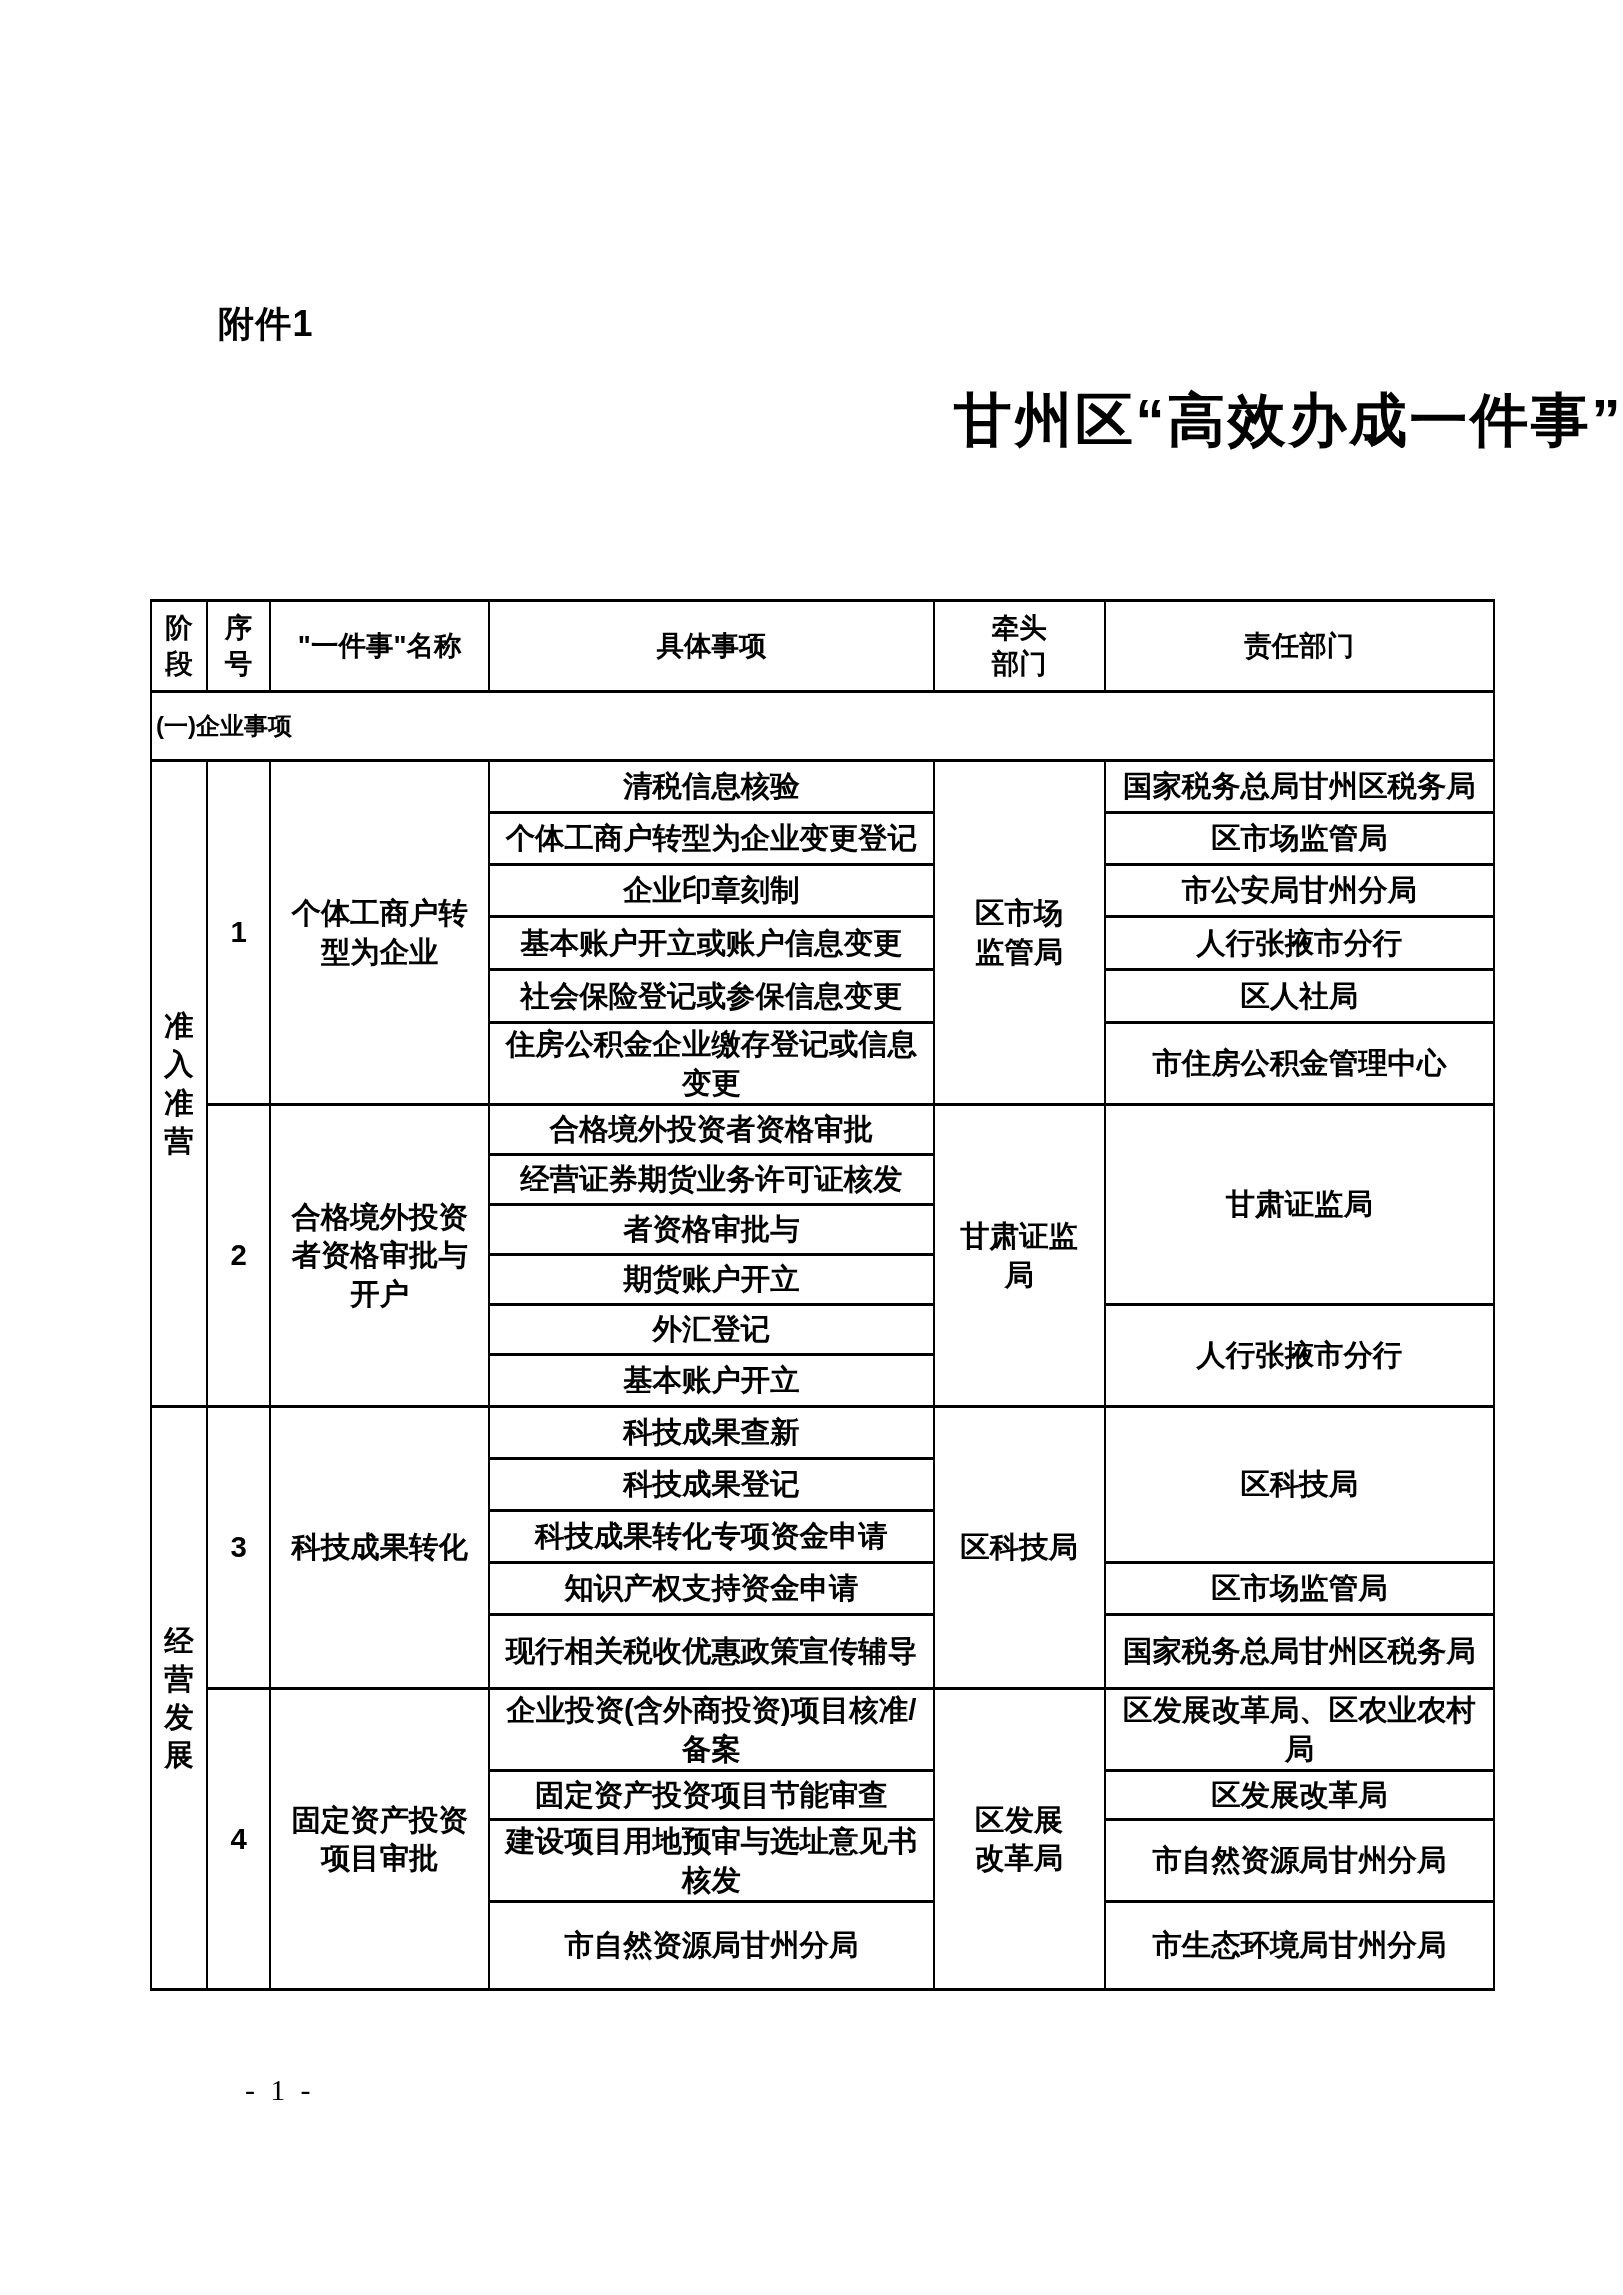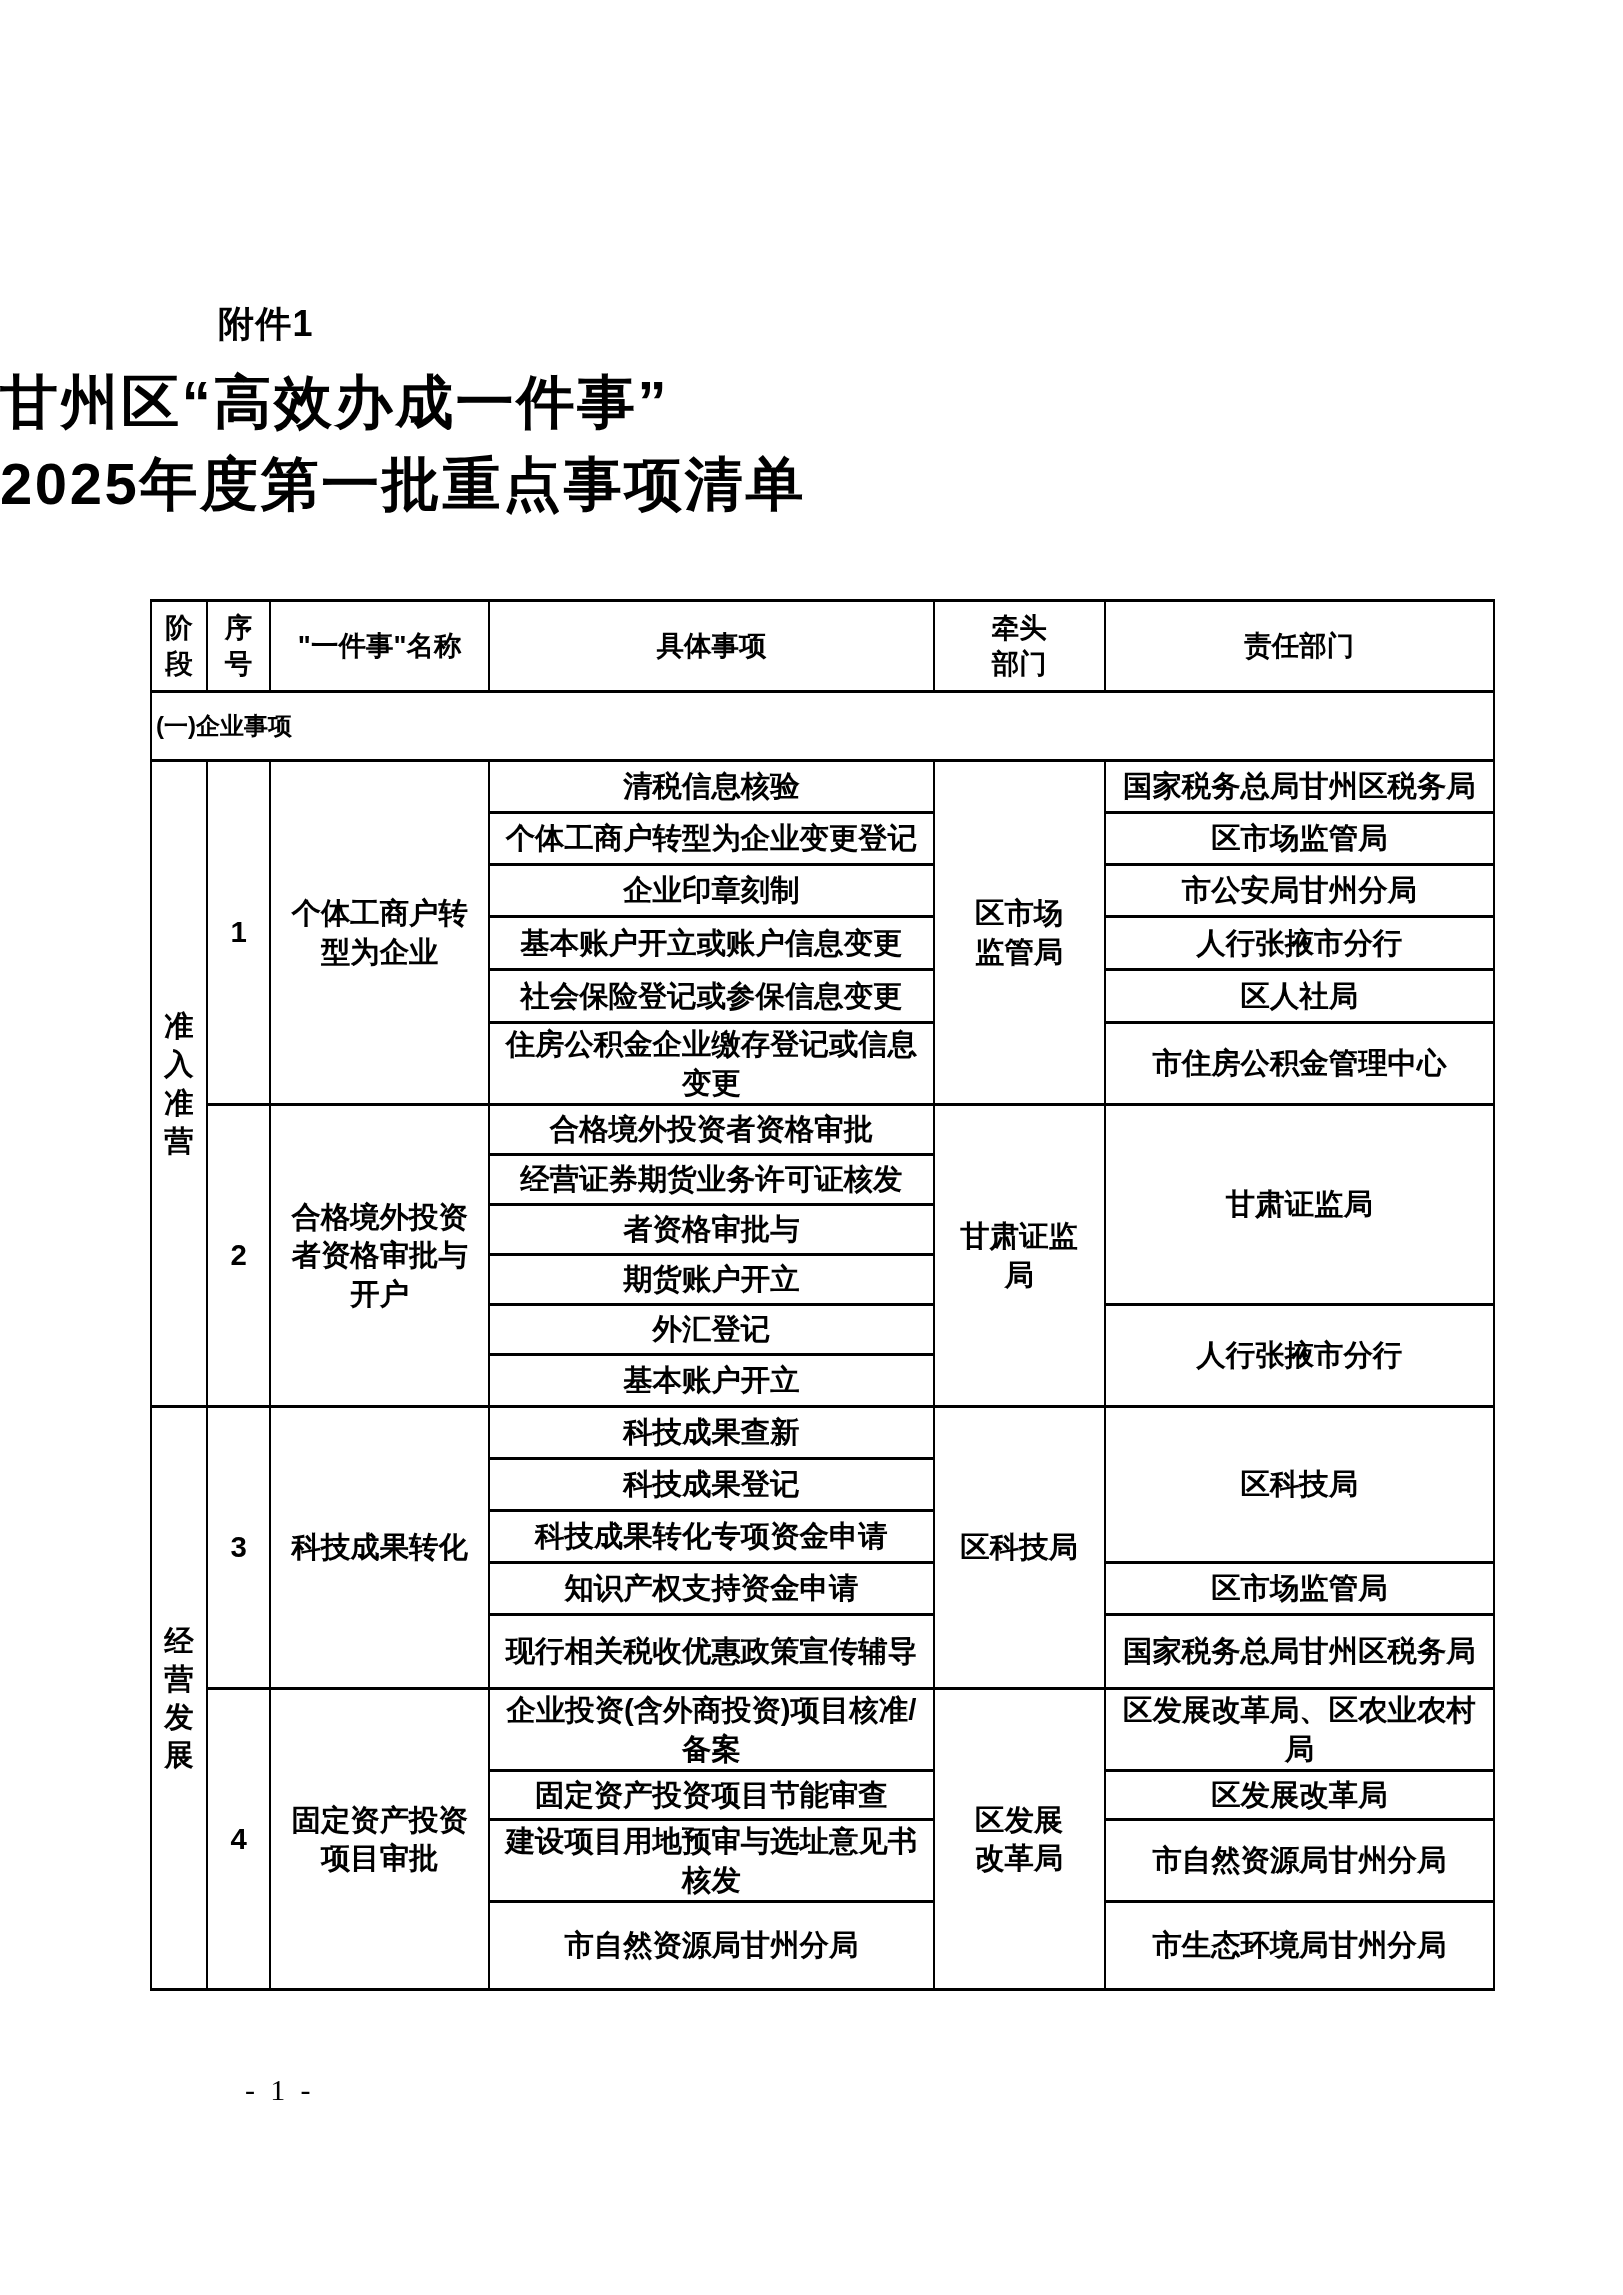--- a/index.html
+++ b/index.html
@@ -20,23 +20,23 @@
     position: absolute;
     left: 218px;
     top: 300px;
     font-size: 36px;
     font-weight: bold;
     letter-spacing: 1.3px;
   }
   .title-block {
     position: absolute;
     left: 0;
-    top: 361px;
+    top: 379px;
     width: 1623px;
-    text-align: left;
+    text-align: right;
     font-size: 58px;
     font-weight: bold;
     line-height: 1.42;
     letter-spacing: 2.6px;
   }
   table.main {
     position: absolute;
     left: 150px;
     top: 599px;
     width: 1345px;
@@ -79,21 +79,20 @@
 </style>
 </head>
 <body>
 
 <div class="page">
 
   <div class="attachment">附件1</div>
 
   <div class="title-block">
     <div>甘州区“高效办成一件事”</div>
-    <div>2025年度第一批重点事项清单</div>
   </div>
 
   <table class="main">
     <colgroup>
       <col style="width:56px">
       <col style="width:63px">
       <col style="width:219px">
       <col style="width:444px">
       <col style="width:171px">
       <col style="width:389px">

